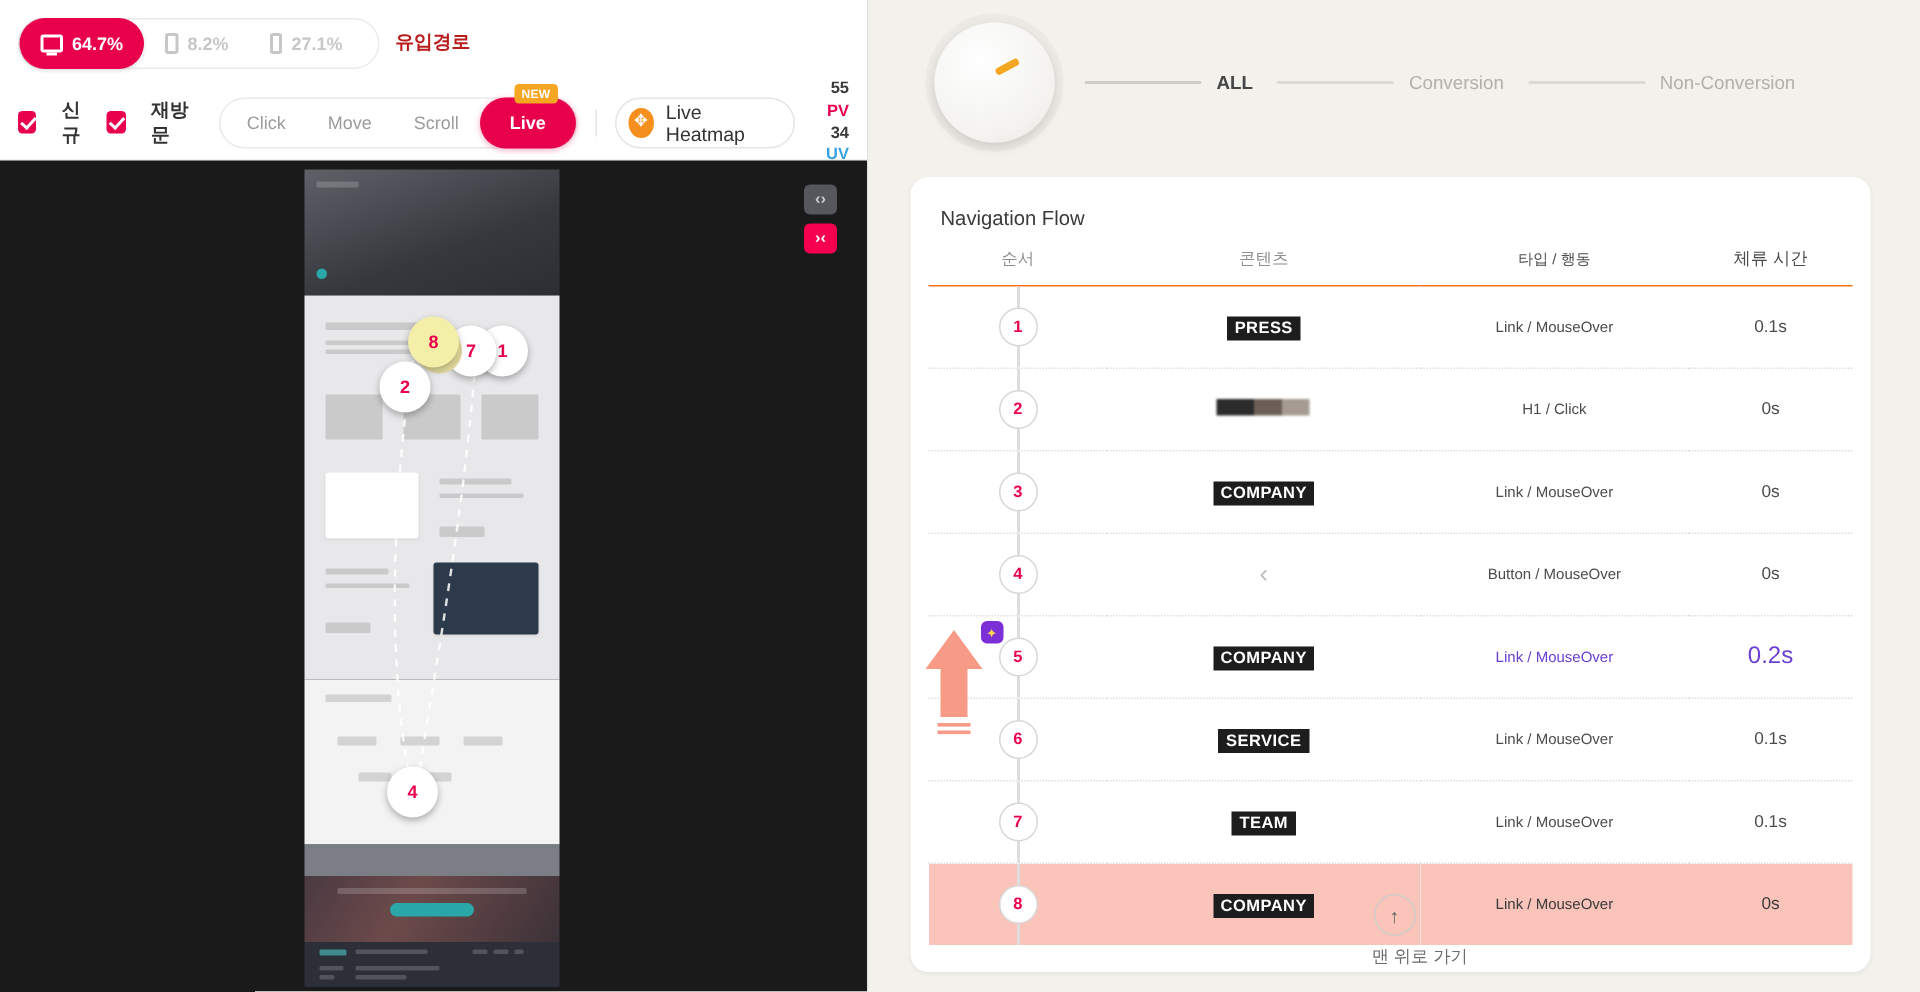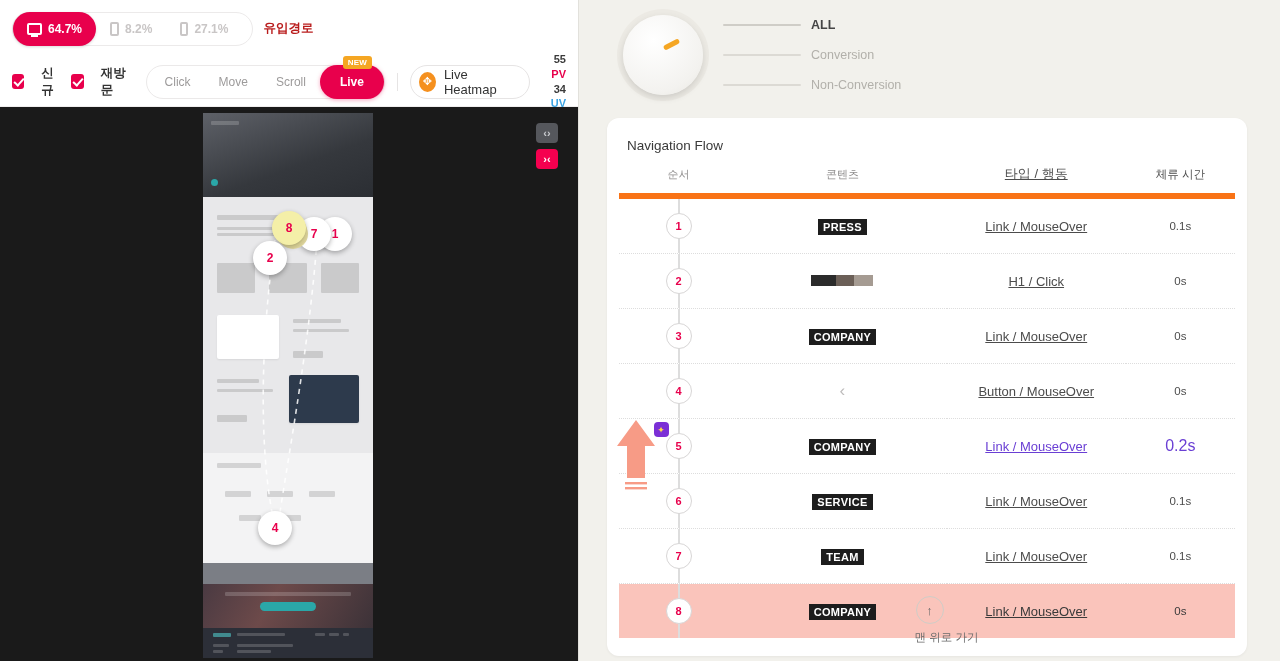--- a/index.html
+++ b/index.html
@@ -142,37 +142,37 @@
   .knob-wrap { position: relative; width: 92px; height: 92px; }
   .knob {
     position:absolute; left:6px; top:6px; width: 80px; height: 80px; border-radius: 50%;
     background: radial-gradient(circle at 38% 32%, #ffffff, #f3f2ef 70%, #e7e5e0);
     box-shadow: 0 3px 7px rgba(0,0,0,.13), 0 0 0 6px #eceae4;
   }
   .knob-ind {
     position: absolute; left: 46px; top: 33px; width: 17px; height: 5px;
     background: #f5a623; border-radius: 3px; transform: rotate(-28deg);
   }
-  .dial-opts { margin-left: 14px; display:flex; flex-direction: column; gap: 16px; }
+  .dial-opts { margin-left: 14px; display:flex; flex-direction: row; gap: 16px; }
   .dial-opt { display: flex; align-items: center; gap: 10px; }
   .dial-line { width: 78px; height: 2px; background: #dcdad4; border-radius: 2px; }
   .dial-opt .txt { font-size: 12.5px; color: #b2b0aa; }
   .dial-opt.active .txt { color: #454545; font-weight: bold; }
   .dial-opt.active .dial-line { background: #cfcdc7; }
 
   .card {
     position: absolute; left: 28px; top: 118px; width: 640px;
     background: #fff; border-radius: 12px; padding: 16px 12px 18px 12px;
     box-shadow: 0 1px 3px rgba(0,0,0,.05);
   }
   .card-title { font-size: 13.5px; color: #3a3a3a; padding: 4px 0 12px 8px; }
   table { width: 100%; border-collapse: collapse; }
   thead th {
     font-size: 11px; color: #8f8d8d; font-weight: normal; padding-bottom: 10px;
-    border-bottom: 6px solid #f97316;
+    border-bottom: 1px solid #f97316;
   }
   tbody td { padding: 14px 0; text-align: center; position: relative; }
   tbody tr { border-bottom: 1px dotted #ddd; }
   tbody tr:last-child { border-bottom: none; }
   .seq-cell { width: 120px; }
   .seq-circle {
     width: 26px; height: 26px; border-radius: 50%; border: 1px solid #d8d6d6;
     background: #fff; color: #e8004c; font-size: 11px; font-weight: bold;
     display: inline-flex; align-items: center; justify-content: center;
     position: relative; z-index: 2;
@@ -188,21 +188,21 @@
   .chip {
     display: inline-block; background: #1d1d1d; color: #fff; font-size: 11px;
     padding: 2px 5px; letter-spacing: .3px; font-weight: bold;
   }
   .thumb-blur {
     display: inline-block; width: 62px; height: 11px;
     background: linear-gradient(90deg,#2b2b2b 0 40%, #6b5f57 40% 70%, #a59b92 70% 100%);
     filter: blur(.7px);
   }
   .back-glyph { font-size: 17px; color: #bdbbbb; }
-  .type-cell { width: 180px; font-size: 13px; color: #4c4c4c; text-decoration: underline; }
+  .type-cell { width: 180px; font-size: 10px; color: #4c4c4c; }
   .dwell-cell { width: 110px; font-size: 11.5px; color: #4c4c4c; }
   tr.hl-purple .type-cell, tr.hl-purple .dwell-cell { color: #6a3fd4; }
   tr.hl-purple .dwell-cell { font-size: 16px; }
   tr.hl-pink { background: #fac4bb; }
   tr.hl-pink td { color: #3a3a3a; }
   .scroll-arrow { position: absolute; left: 8px; top: 300px; width: 42px; height: 78px; }
   .to-top {
     position: absolute; left: 0; right: 0; bottom: 16px;
     display: flex; flex-direction: column; align-items: center; gap: 6px;
   }

